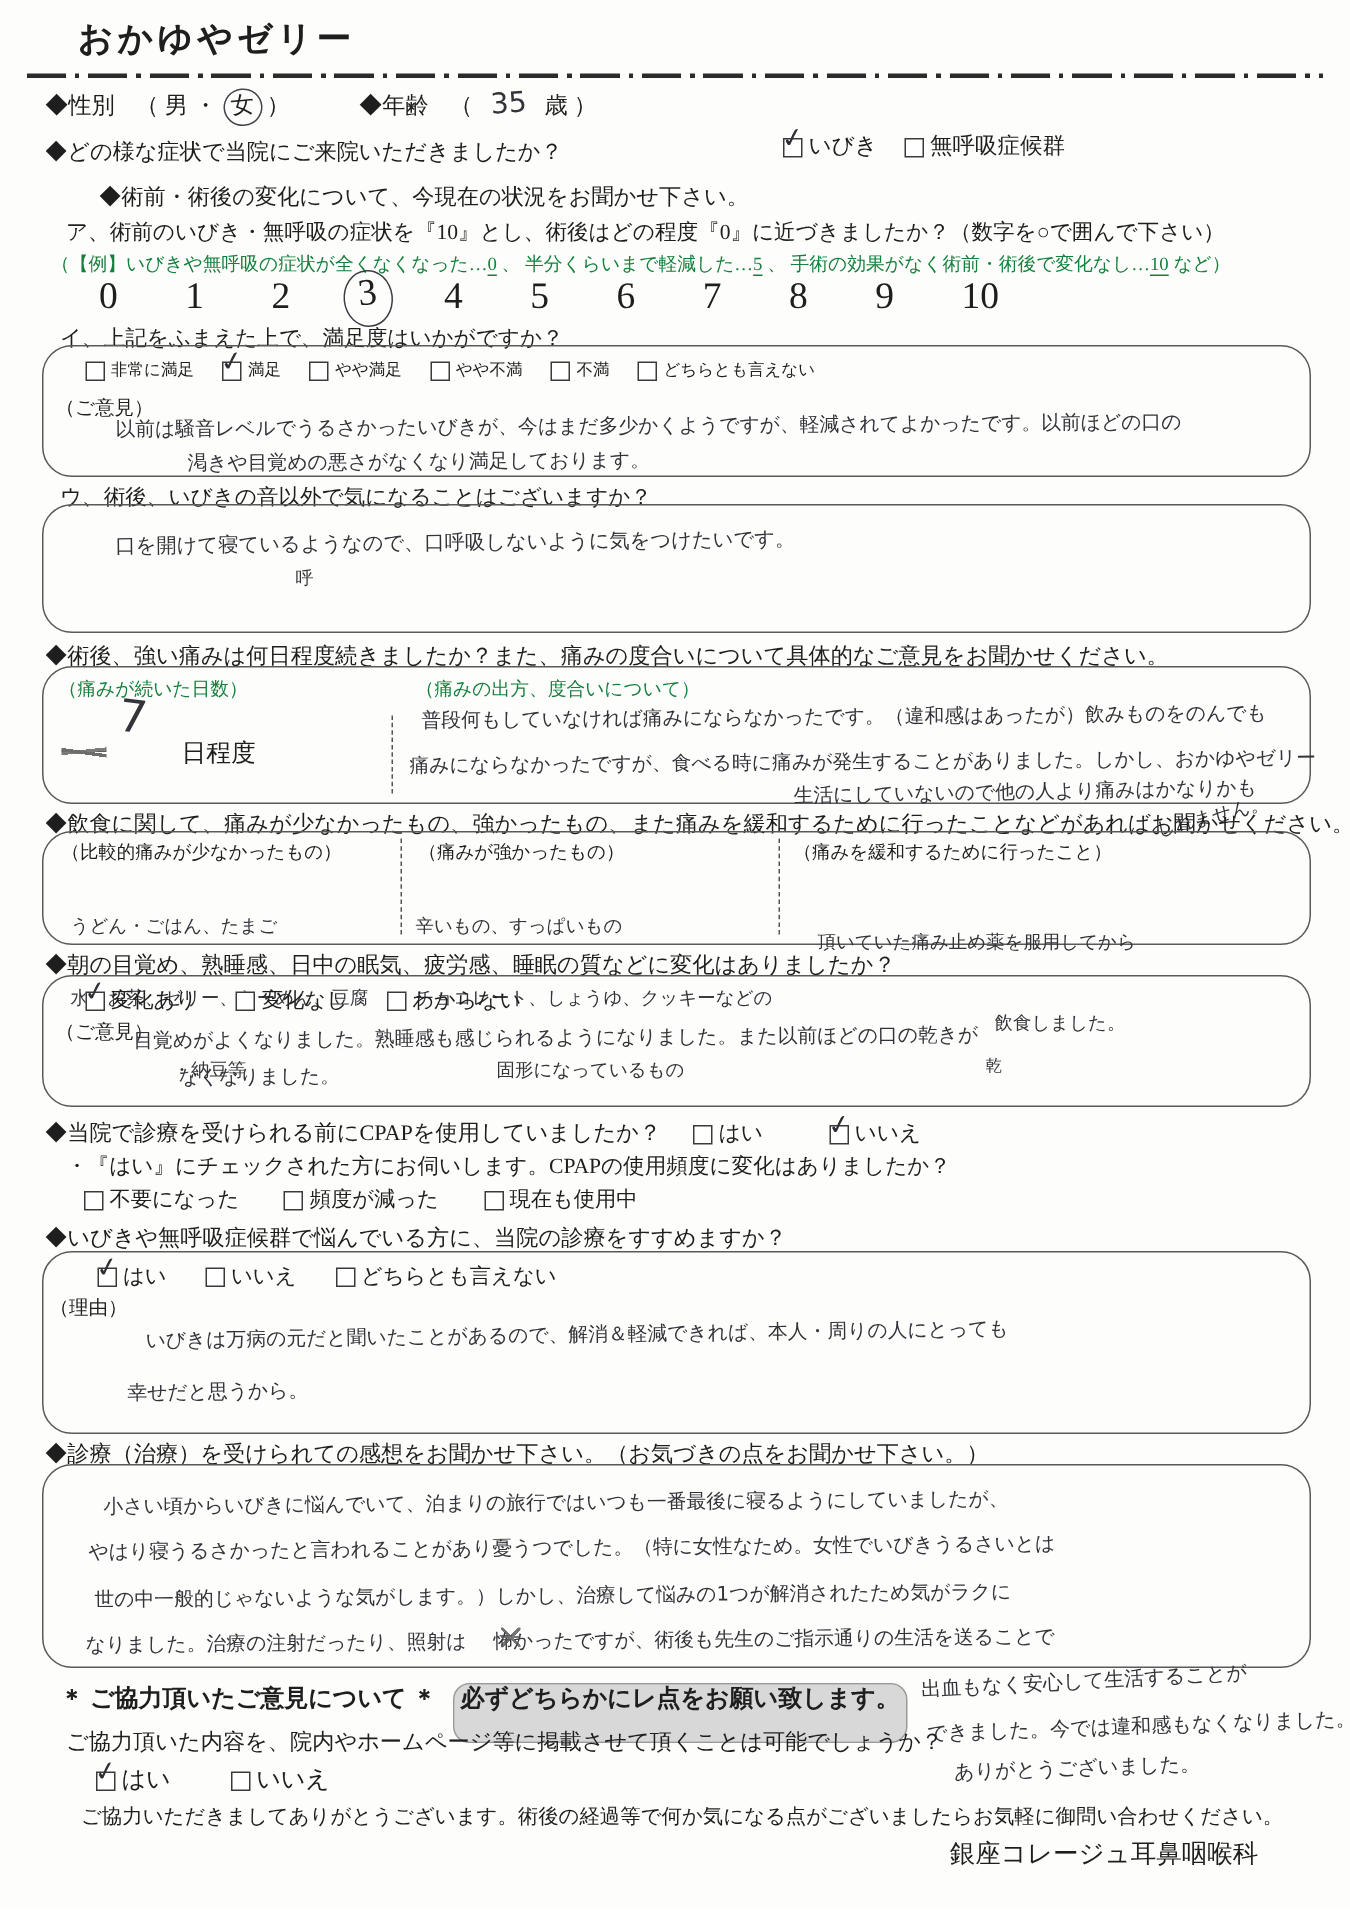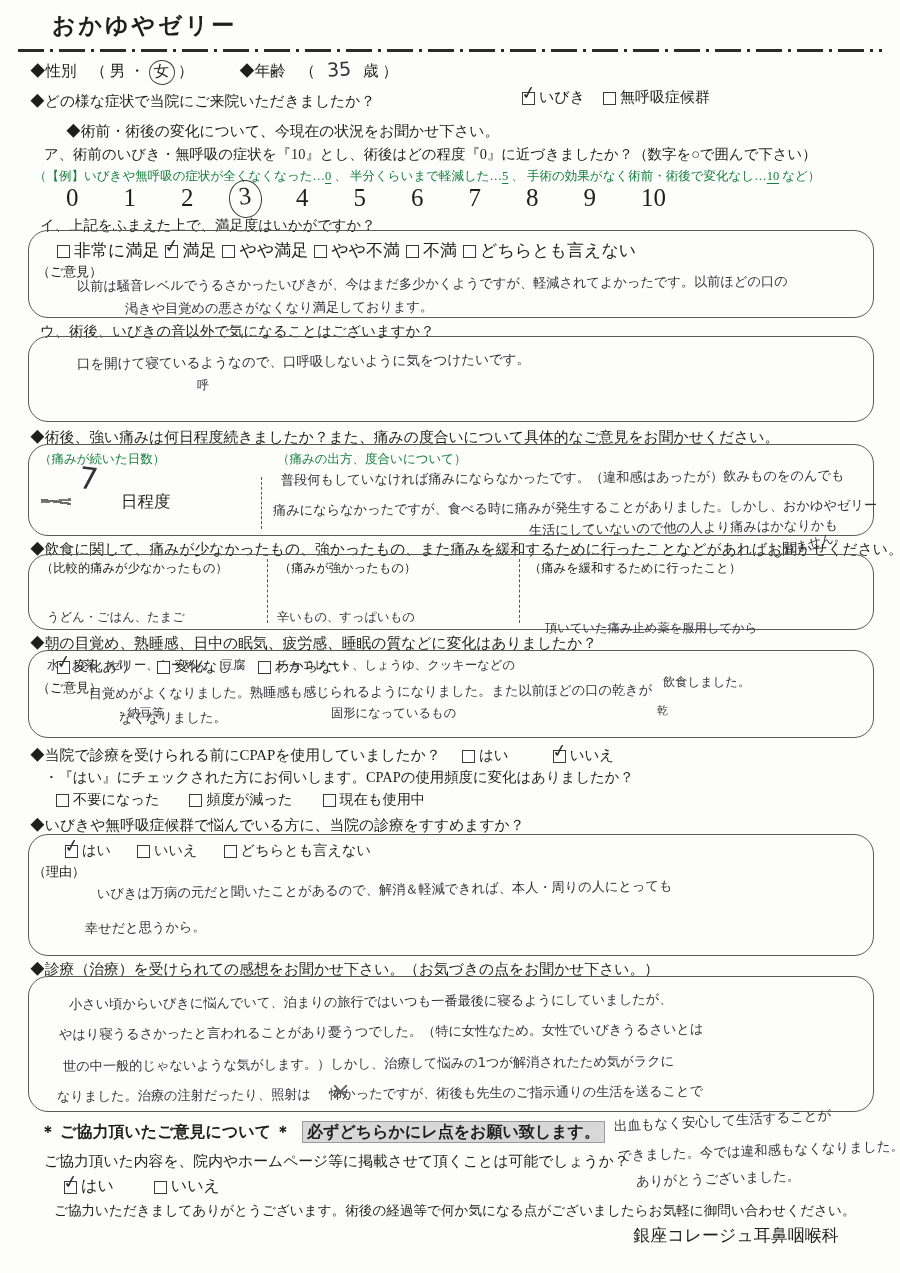--- a/index.html
+++ b/index.html
@@ -48,22 +48,23 @@
       linear-gradient(0deg,transparent 48%,#444 48% 60%,transparent 60%);
   }
   .xscribble{
     position:absolute;width:13px;height:13px;opacity:.8;
     background:
       linear-gradient(45deg,transparent 44%,#555 44% 56%,transparent 56%),
       linear-gradient(135deg,transparent 44%,#555 44% 56%,transparent 56%),
       linear-gradient(0deg,transparent 46%,#555 46% 56%,transparent 56%);
   }
   .emph{
-    font-weight:bold;background:#d8d8d8;padding:1px 4px 2px;
+    font-weight:bold;background:#d8d8d8;padding:1px 4px 20px;
     outline:1px solid #9a9a9a;
+    border-radius:10px;
   }
 </style>
 </head>
 <body>
 
 <div id="page">
 
   <div class="abs" style="left:52px;top:10px;font-size:23px;font-weight:600;letter-spacing:3px;">おかゆやゼリー</div>
   <div class="dashline" style="left:18px;top:49px;width:864px;"></div>
 
@@ -105,21 +106,21 @@
     <span>5</span>
     <span>6</span>
     <span>7</span>
     <span>8</span>
     <span>9</span>
     <span>10</span>
   </div>
   <div class="abs sub" style="left:40px;top:216px;">イ、上記をふまえた上で、満足度はいかがですか？</div>
 
   <div class="box" style="left:28px;top:230px;width:844px;height:86px;">
-    <div class="optrow abs" style="left:28px;top:8px;gap:6px;font-size:17px;">
+    <div class="optrow abs" style="left:28px;top:8px;gap:19px;font-size:11px;">
       <span class="opt">
           <span class="cb"></span>
           <span>非常に満足</span>
         </span>
       <span class="opt">
           <span class="cb checked"></span>
           <span>満足</span>
         </span>
       <span class="opt">
           <span class="cb"></span>

